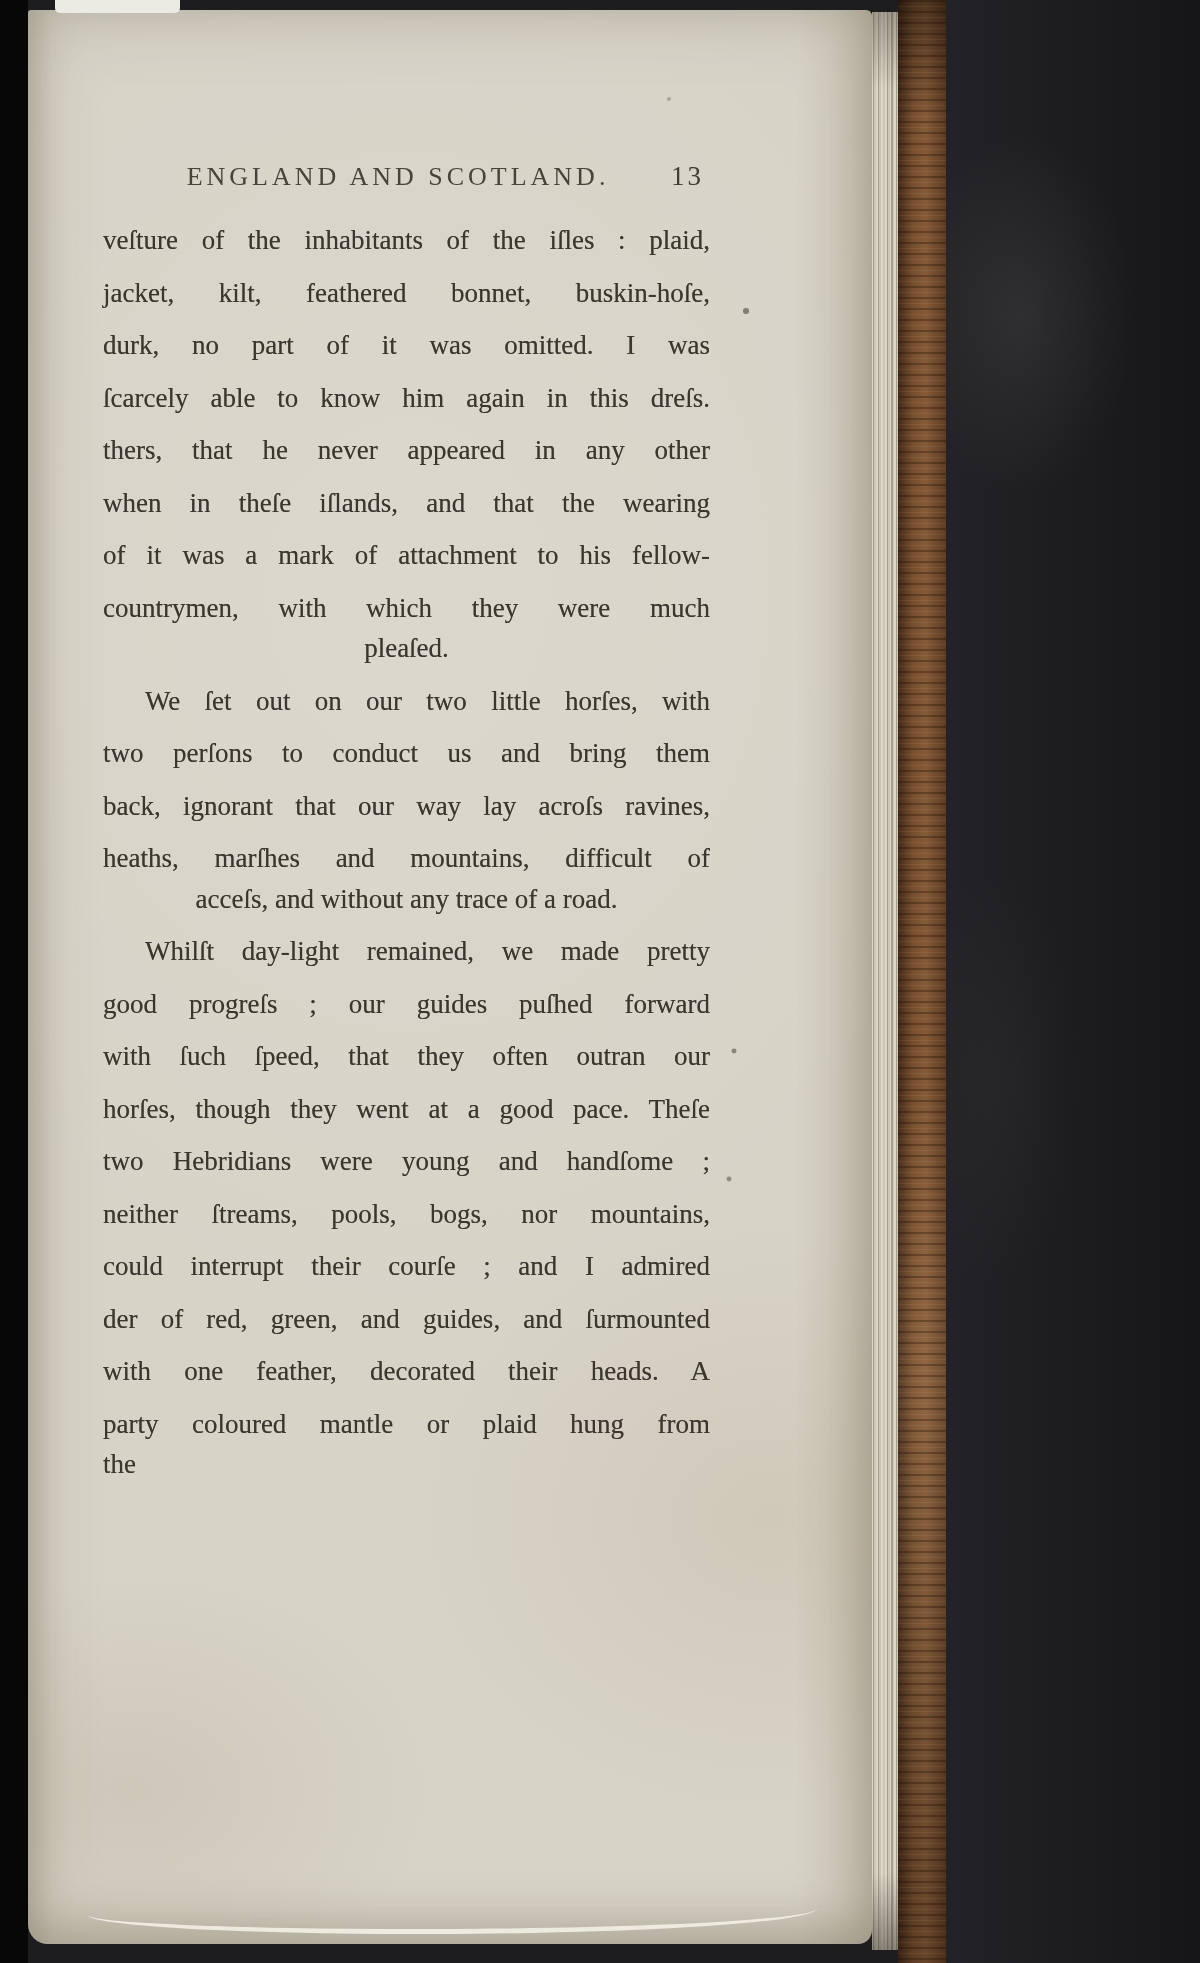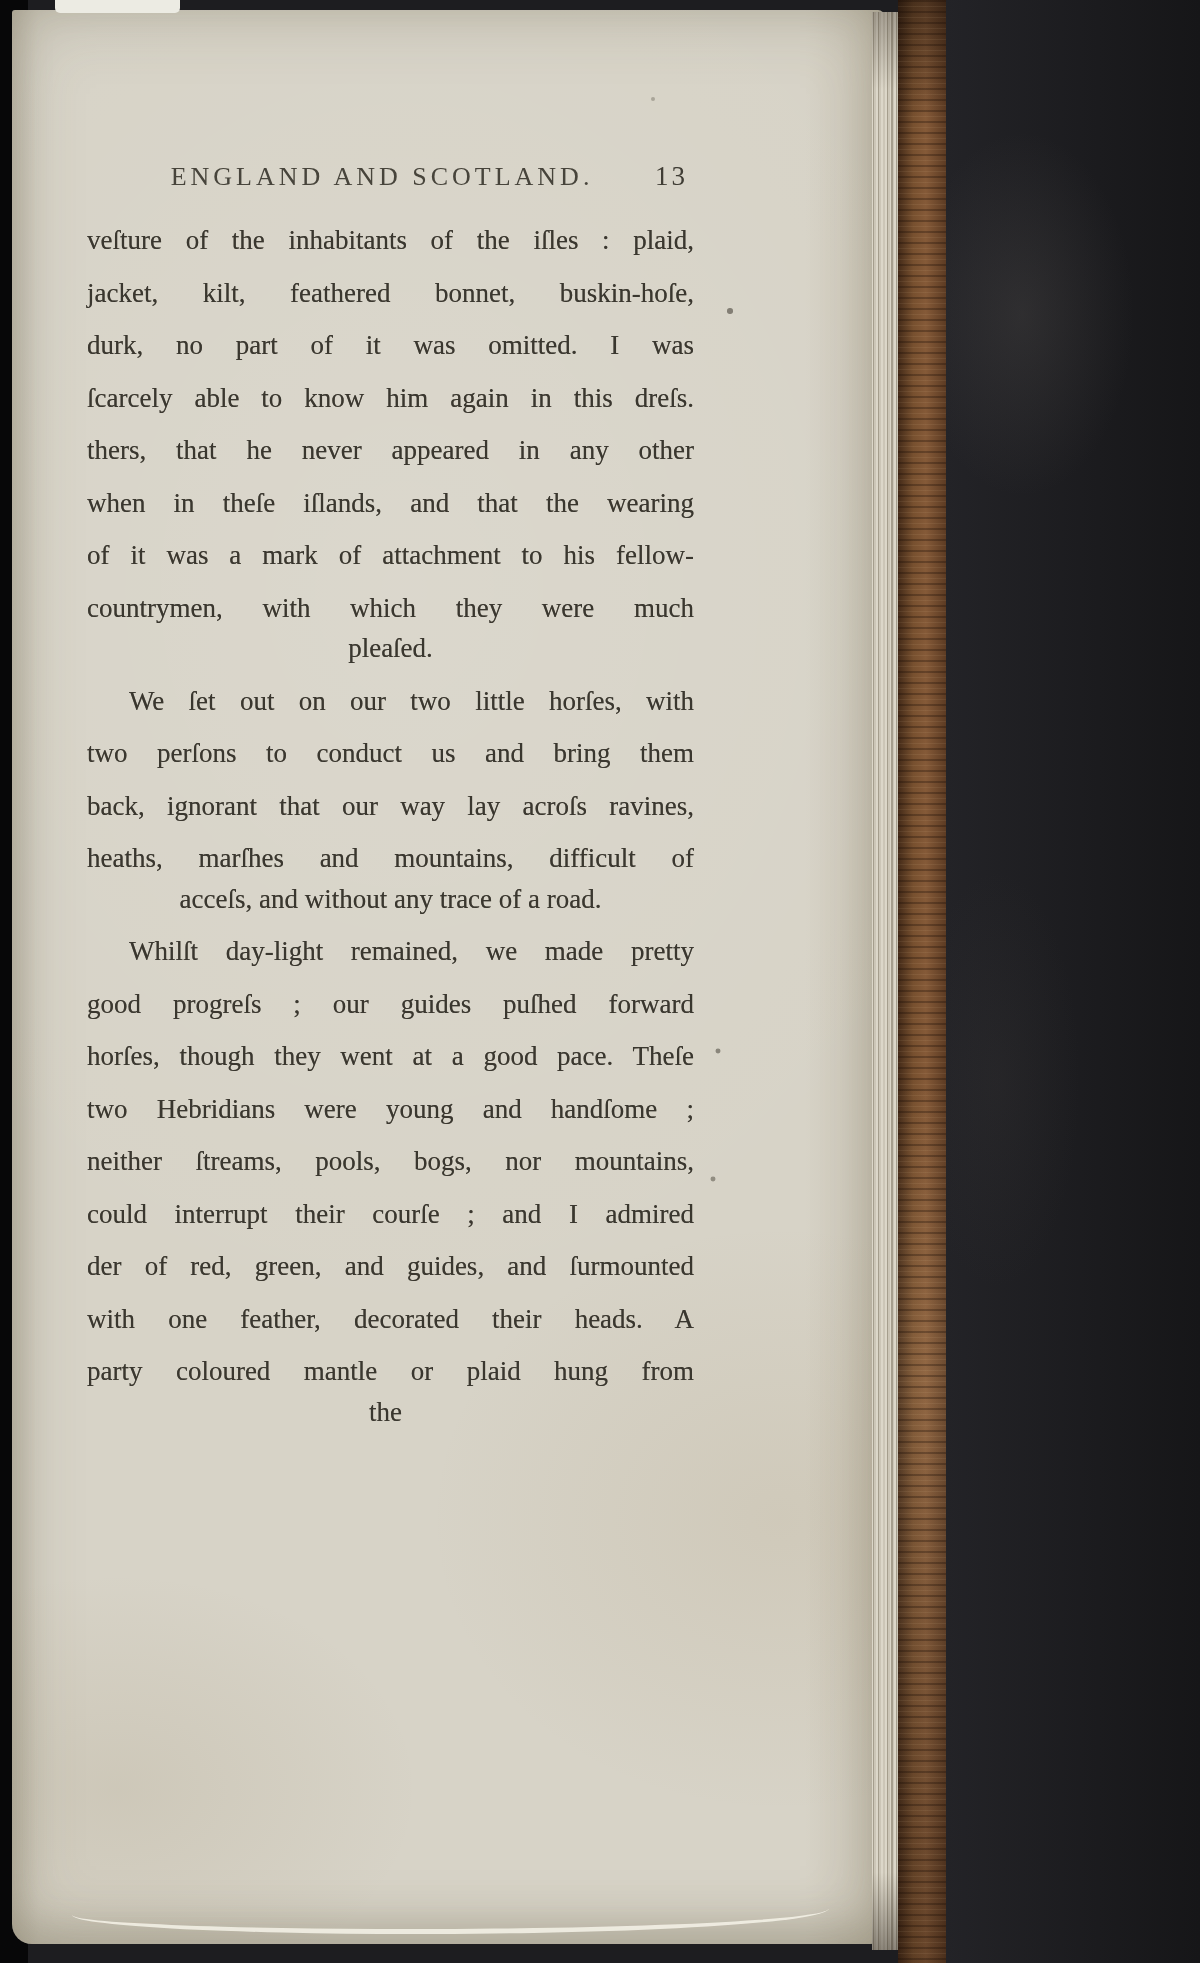--- a/index.html
+++ b/index.html
@@ -11,29 +11,28 @@
   .left-strip{position:absolute;left:0;top:0;width:28px;height:100%;background:#070708;}
   .bg-right{
     position:absolute;left:946px;top:0;right:0;height:100%;
     background:
       radial-gradient(ellipse 160px 260px at 30% 16%, rgba(120,115,110,0.18), transparent 70%),
       radial-gradient(ellipse 120px 300px at 20% 55%, rgba(90,85,80,0.10), transparent 70%),
       linear-gradient(to right,#232327,#1b1b1e 60%,#161618);
   }
   .top-sliver{position:absolute;left:55px;top:0;width:125px;height:13px;background:#ecebe3;border-radius:0 0 5px 5px;}
   .page{
-    position:absolute;left:12px;top:10px;width:844px;height:1934px;
+    position:absolute;left:28px;top:10px;width:844px;height:1934px;
     border-radius:3px 6px 14px 20px;
     background:
       radial-gradient(ellipse 900px 1100px at 45% 30%, rgba(255,255,255,0.10), transparent 70%),
       radial-gradient(ellipse 500px 420px at 88% 78%, rgba(140,115,70,0.10), transparent 70%),
       radial-gradient(ellipse 420px 300px at 12% 92%, rgba(120,100,60,0.10), transparent 72%),
       linear-gradient(to right,#ccc7ba 0,var(--paper,#d7d3c7) 3%,var(--paper,#d7d3c7) 91%,#c9c3b4 100%);
     box-shadow: inset 0 0 70px rgba(95,85,60,0.28), inset 0 -18px 40px rgba(95,85,60,0.22);
-    padding-left: 28px;
   }
   .fore-edge{
     position:absolute;left:872px;top:12px;width:26px;height:1938px;
     background:
       linear-gradient(to bottom, rgba(60,50,40,0.35), rgba(0,0,0,0) 4%, rgba(0,0,0,0) 96%, rgba(40,32,24,0.45)),
       repeating-linear-gradient(to right,#dcd7c9 0 1.5px,#a59e8d 1.5px 2.5px,#ccc6b7 2.5px 4.5px);
   }
   .spine{
     position:absolute;left:898px;top:0;width:48px;height:1963px;
     background:
@@ -48,21 +47,21 @@
     font-size:26px;letter-spacing:4px;color:#47443b;white-space:nowrap;
   }
   .page-number{position:absolute;right:6px;top:1px;font-size:27px;letter-spacing:3px;color:#403d35;}
   .body-text{margin-top:26px;}
   .line{
     height:40.5px;line-height:40.5px;font-size:27px;text-align:center;
     text-shadow:0 0 0.5px rgba(45,40,30,0.55);
   }
   .line.just{text-align:justify;text-align-last:justify;text-justify:inter-word;margin-top:12px;}
   .line.indent{text-indent:42px;}
-  .catchword{height:40.5px;line-height:40.5px;font-size:27px;text-align:center;padding-right:10px;text-shadow:0 0 0.5px rgba(45,40,30,0.55);}
+  .catchword{height:40.5px;line-height:40.5px;font-size:27px;text-align:left;padding-right:10px;text-shadow:0 0 0.5px rgba(45,40,30,0.55);}
   .page-curl{
     position:absolute;left:60px;right:55px;bottom:10px;height:22px;
     border-bottom:5px solid rgba(246,243,233,0.85);
     border-radius:0 0 55% 45% / 0 0 95% 70%;
   }
   .speckles{
     position:absolute;left:0;top:0;width:2px;height:2px;border-radius:50%;
     box-shadow:
       717px 300px 0 2px rgba(60,55,45,0.55),
       705px 1040px 0 1.5px rgba(60,55,45,0.50),
@@ -98,20 +97,21 @@
           <div>
             <div class="line indent just">We ſet out on our two little horſes, with</div>
             <div class="line just">two perſons to conduct us and bring them</div>
             <div class="line just">back, ignorant that our way lay acroſs ravines,</div>
             <div class="line just">heaths, marſhes and mountains, difficult of</div>
             <div class="line">acceſs, and without any trace of a road.</div>
           </div>
           <div>
             <div class="line indent just">Whilſt day-light remained, we made pretty</div>
             <div class="line just">good progreſs ; our guides puſhed forward</div>
+            <div class="line just">with ſuch ſpeed, that they often outran our</div>
             <div class="line just">horſes, though they went at a good pace. Theſe</div>
             <div class="line just">two Hebridians were young and handſome ;</div>
             <div class="line just">neither ſtreams, pools, bogs, nor mountains,</div>
             <div class="line just">could interrupt their courſe ; and I admired</div>
             <div class="line just">der of red, green, and guides, and ſurmounted</div>
             <div class="line just">with one feather, decorated their heads. A</div>
             <div class="line just">party coloured mantle or plaid hung from</div>
           </div>
         </div>
       <div class="catchword">the</div>

